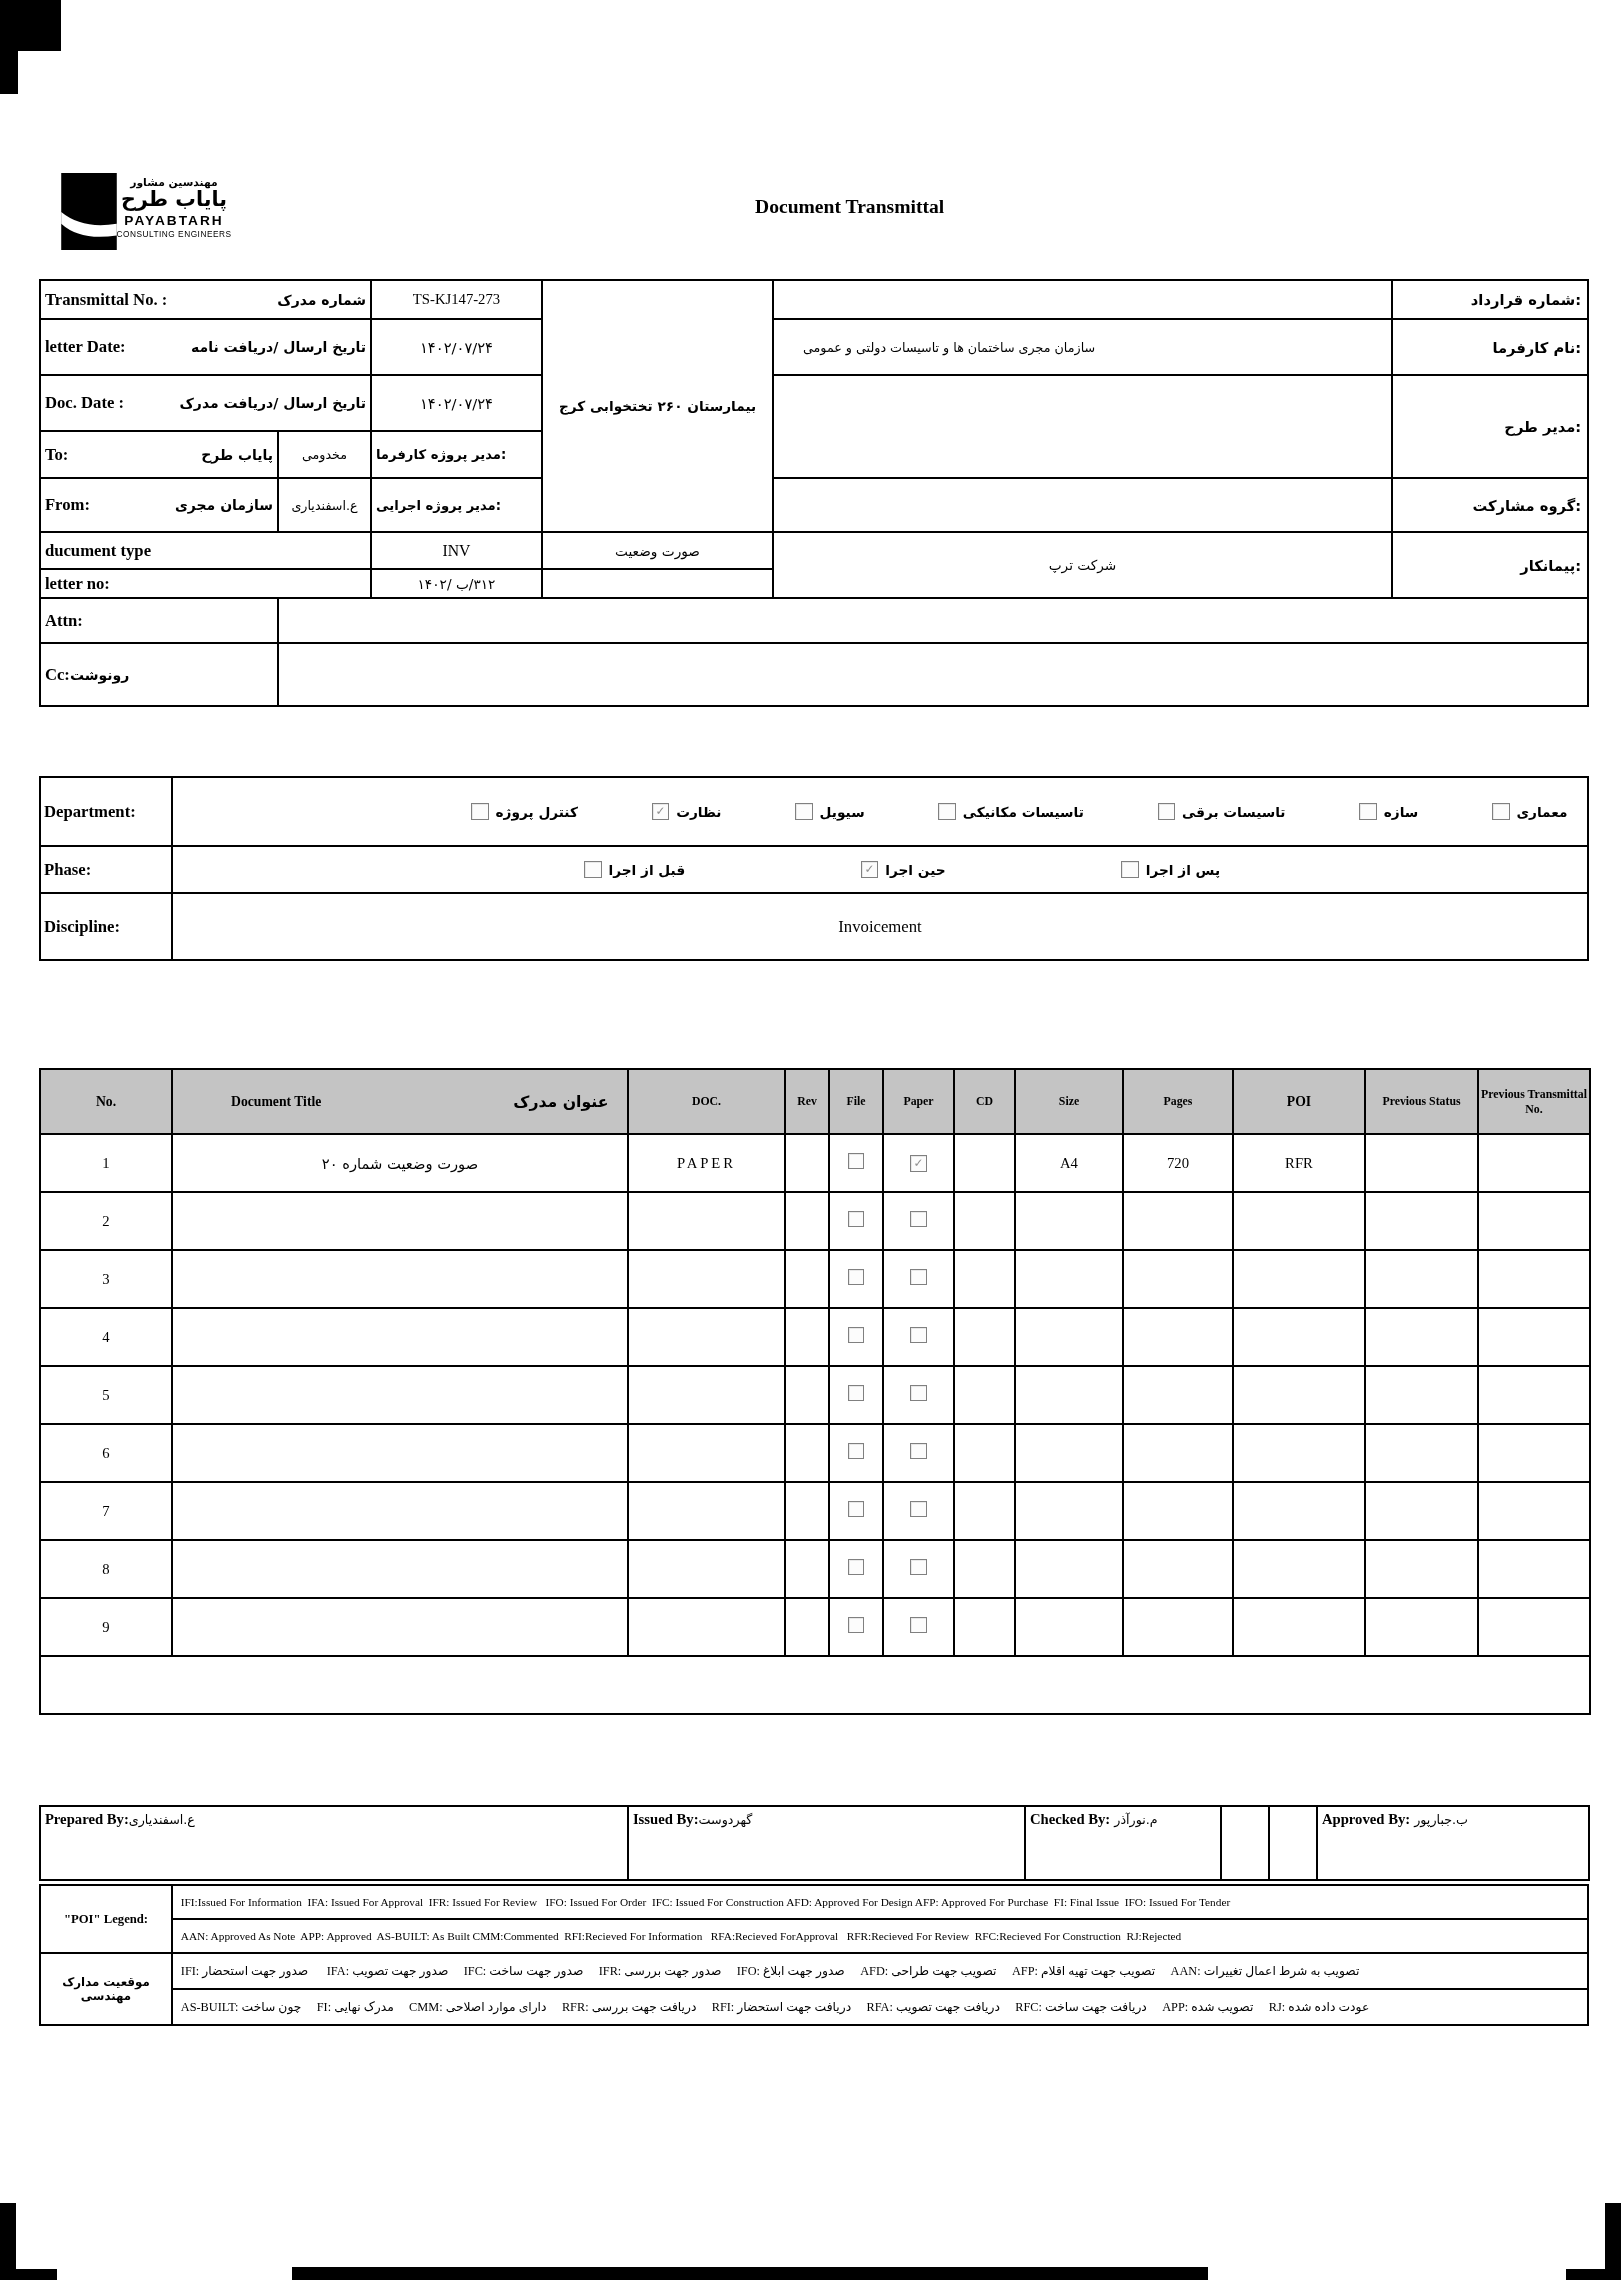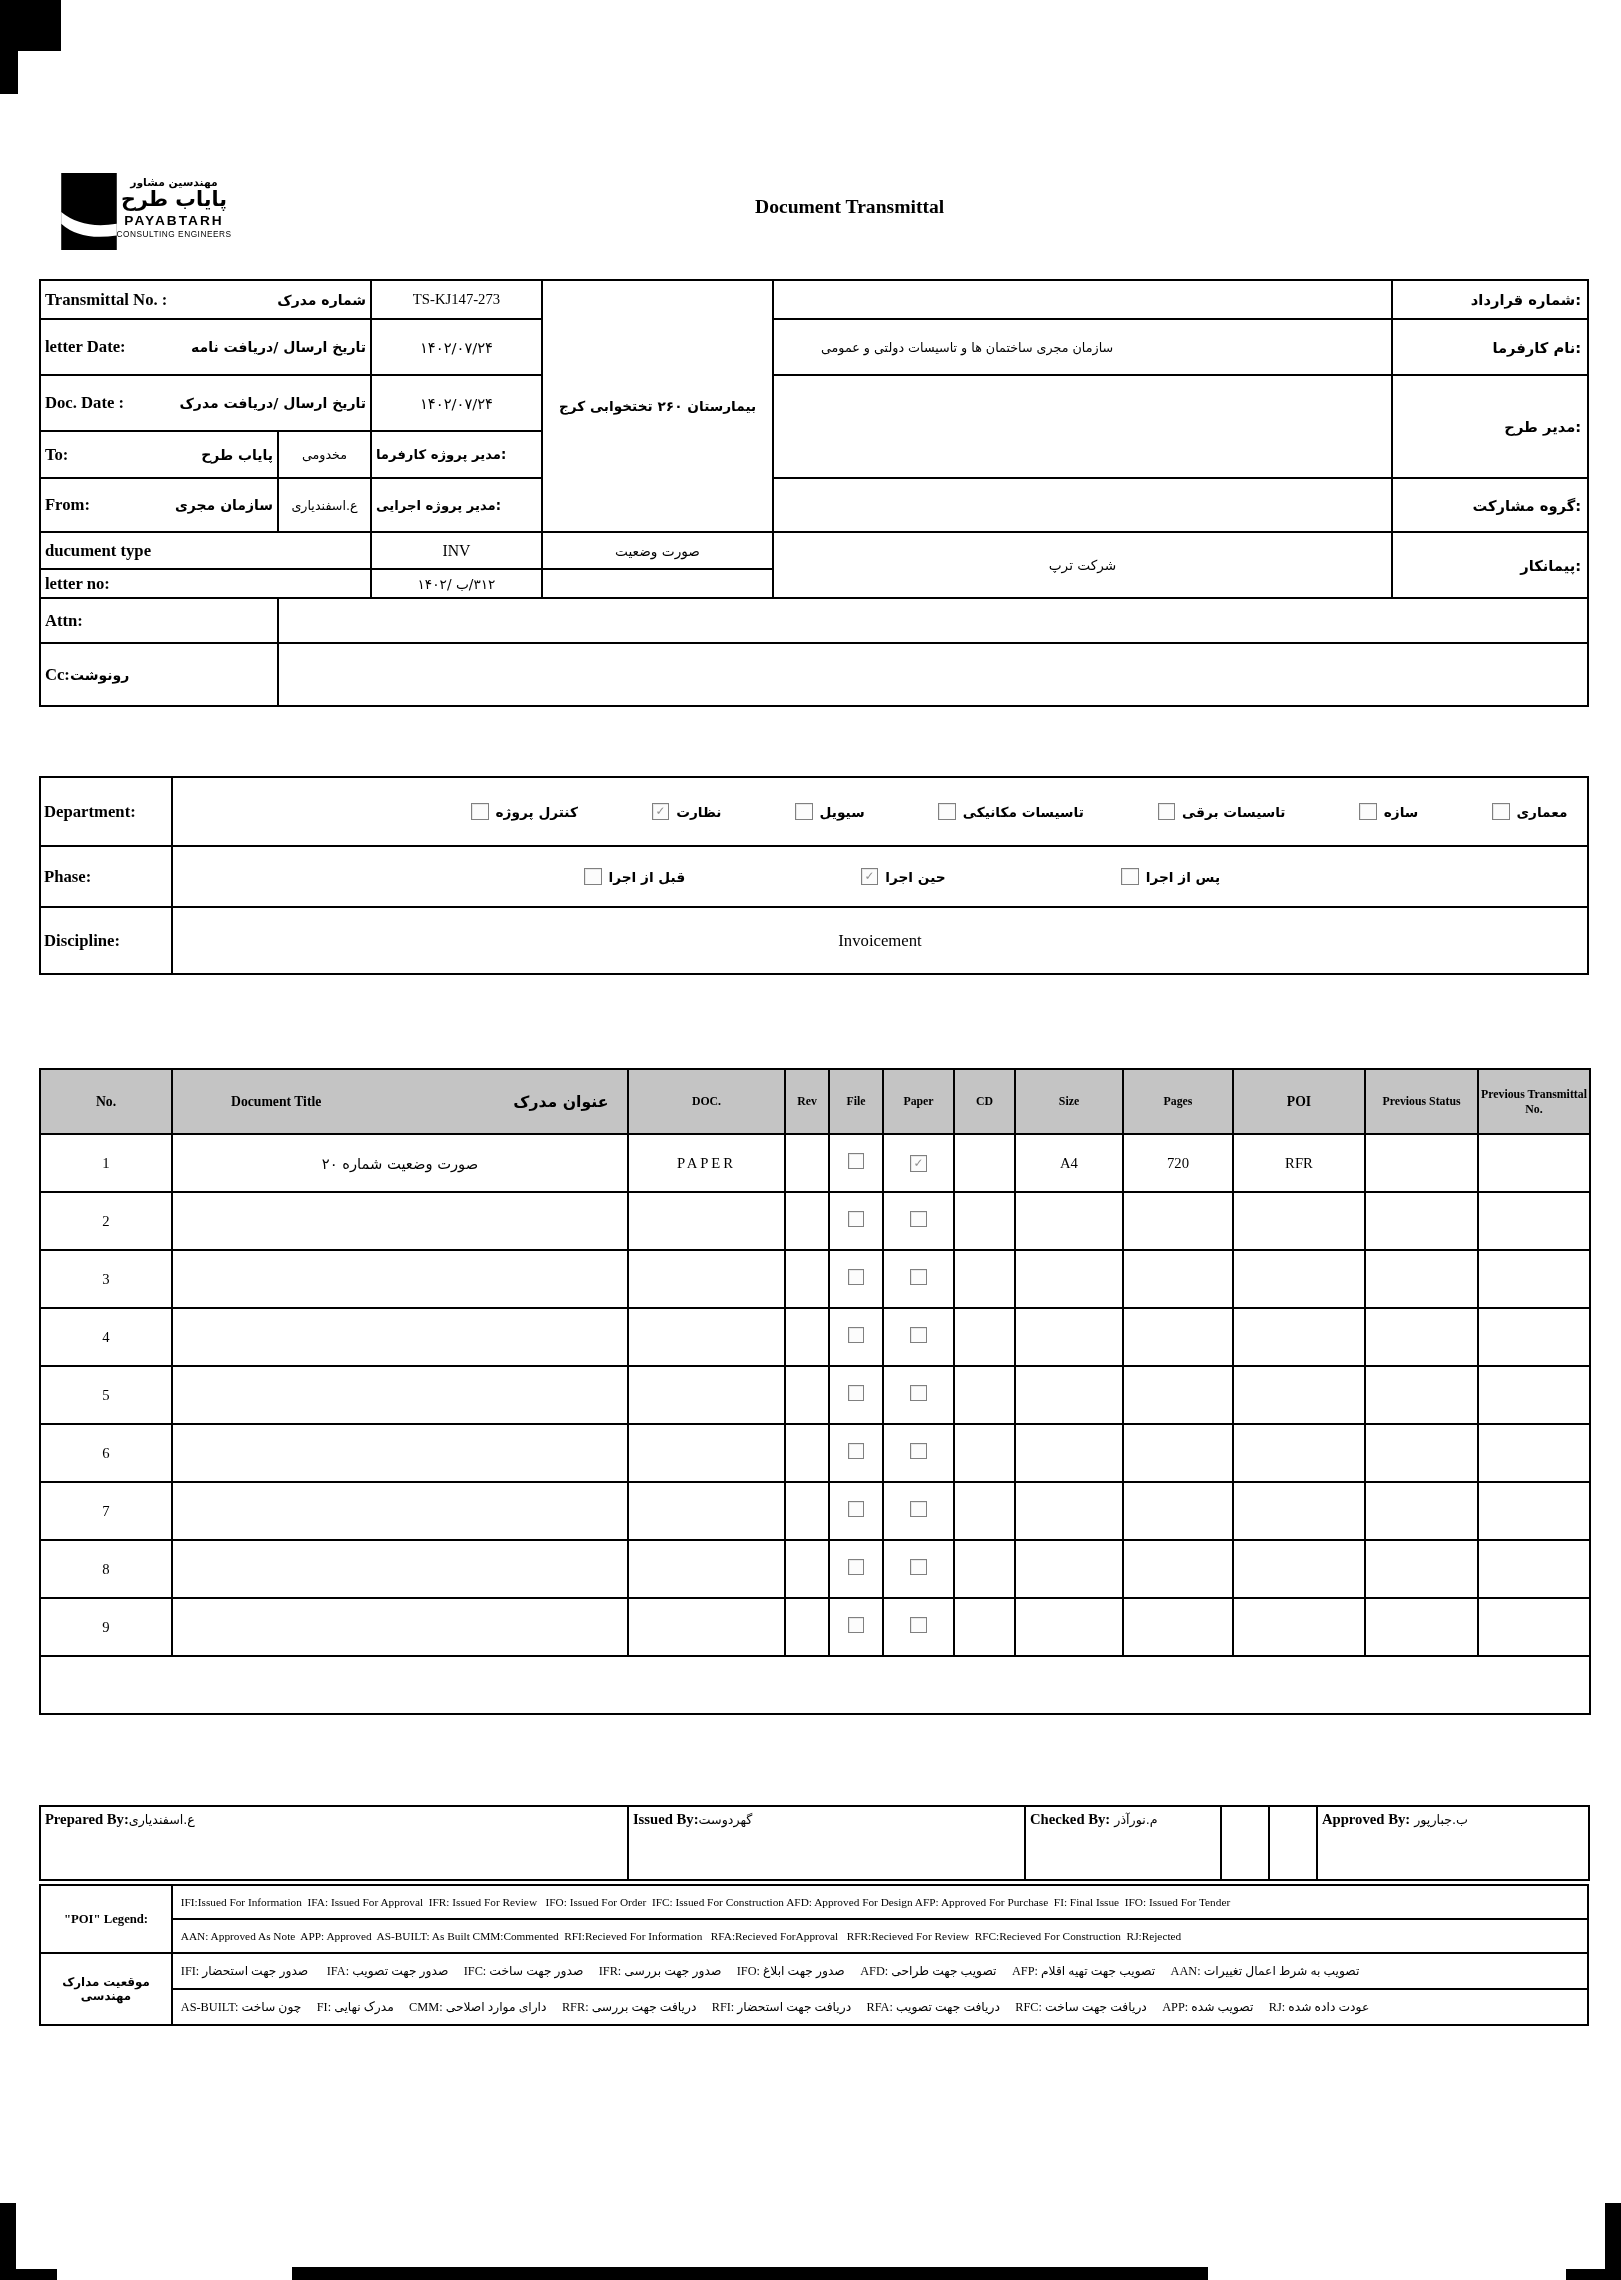--- a/index.html
+++ b/index.html
@@ -22,21 +22,21 @@
   #top-table{position:absolute;left:39px;top:279px;width:1549px;}
   #top-table td{border:2px solid #000;}
   .lbl-en{font-size:16.7px;font-weight:bold;white-space:nowrap;}
   .lbl-fa{font-size:14px;font-weight:bold;white-space:nowrap;}
   .cell-split{display:flex;justify-content:space-between;align-items:center;}
   .val-center{text-align:center;font-size:14.7px;}
   .fa-name{text-align:center;font-size:12.7px;}
   .fa-role{font-size:13.2px;font-weight:bold;white-space:nowrap;}
   .r-label{text-align:right;font-size:14.7px;font-weight:bold;padding-right:5.9px;white-space:nowrap;}
   .project-cell{text-align:center;font-size:13.7px;font-weight:bold;border-radius:15px;}
-  .client-cell{font-size:12.7px;padding-left:47px;}
+  .client-cell{font-size:12.7px;padding-left:29px;}
   .contractor-cell{text-align:center;font-size:13.7px;}
   
   #class-table{position:absolute;left:39px;top:776px;width:1549px;}
   #class-table td{border:2.5px solid #000;}
   .class-label{font-size:16.7px;font-weight:bold;padding-left:3px;}
   .chk-row{display:flex;justify-content:space-between;align-items:center;}
   .chk-item{display:inline-flex;direction:ltr;align-items:center;gap:6.9px;}
   .cb{display:inline-flex;align-items:center;justify-content:center;width:15.7px;height:15.7px;
       border:1.5px solid #808080;background:#fcfcfc;box-shadow:inset 1px 1px 0 #e8e8e8;
       font-size:11.8px;line-height:1;color:#8f8f8f;font-family:"DejaVu Sans",sans-serif;flex:none;}
@@ -219,21 +219,21 @@
               <span class="cb">✓</span>
               <span class="chk-lbl fa">نظارت</span>
             </span>
               <span class="chk-item">
               <span class="cb"></span>
               <span class="chk-lbl fa">کنترل پروژه</span>
             </span>
             </div>
       </td>
     </tr>
-    <tr style="height:61px">
+    <tr style="height:47px">
       <td class="class-label">Phase:</td>
       <td>
         <div class="chk-row" dir="rtl" style="padding:0 363px 0 407px">
 
         <span class="chk-item">
               <span class="cb"></span>
               <span class="chk-lbl fa">پس از اجرا</span>
             </span>
               <span class="chk-item">
               <span class="cb">✓</span>

